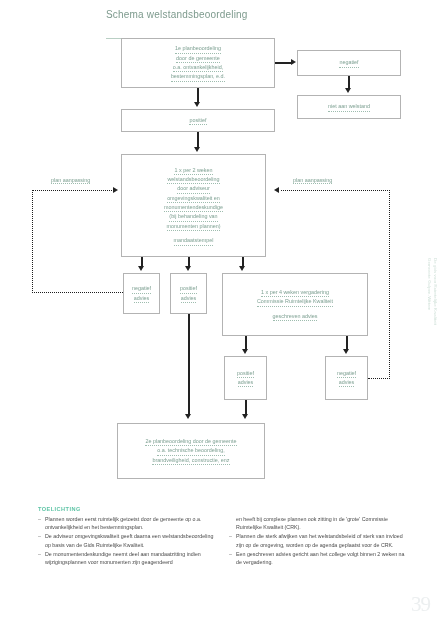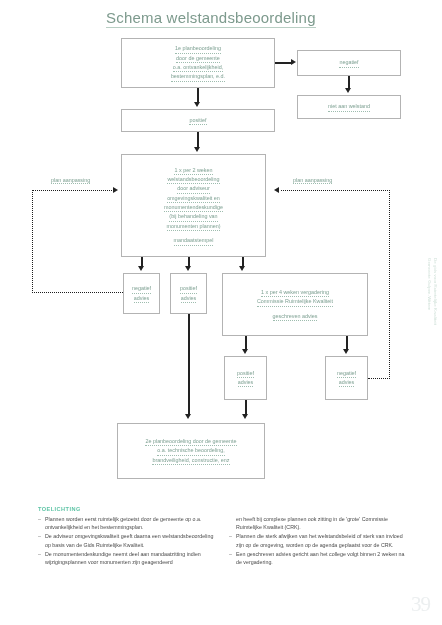--- a/index.html
+++ b/index.html
@@ -19,25 +19,25 @@
     width: 442px;
     height: 625px;
     background: #ffffff;
   }
 
   
   .page-title {
     position: absolute;
     left: 106px;
     top: 9px;
-    font-size: 15px;
+    font-size: 10px;
     color: #7d9a8d;
     letter-spacing: 0.2px;
     border-bottom: 1px solid #b9cfc4;
-    padding-bottom: 1px;
+    padding-bottom: 18px;
     white-space: nowrap;
   }
 
   
   .box {
     position: absolute;
     box-sizing: border-box;
     border: 1px solid #b3b3b3;
     background: #ffffff;
     display: flex;

